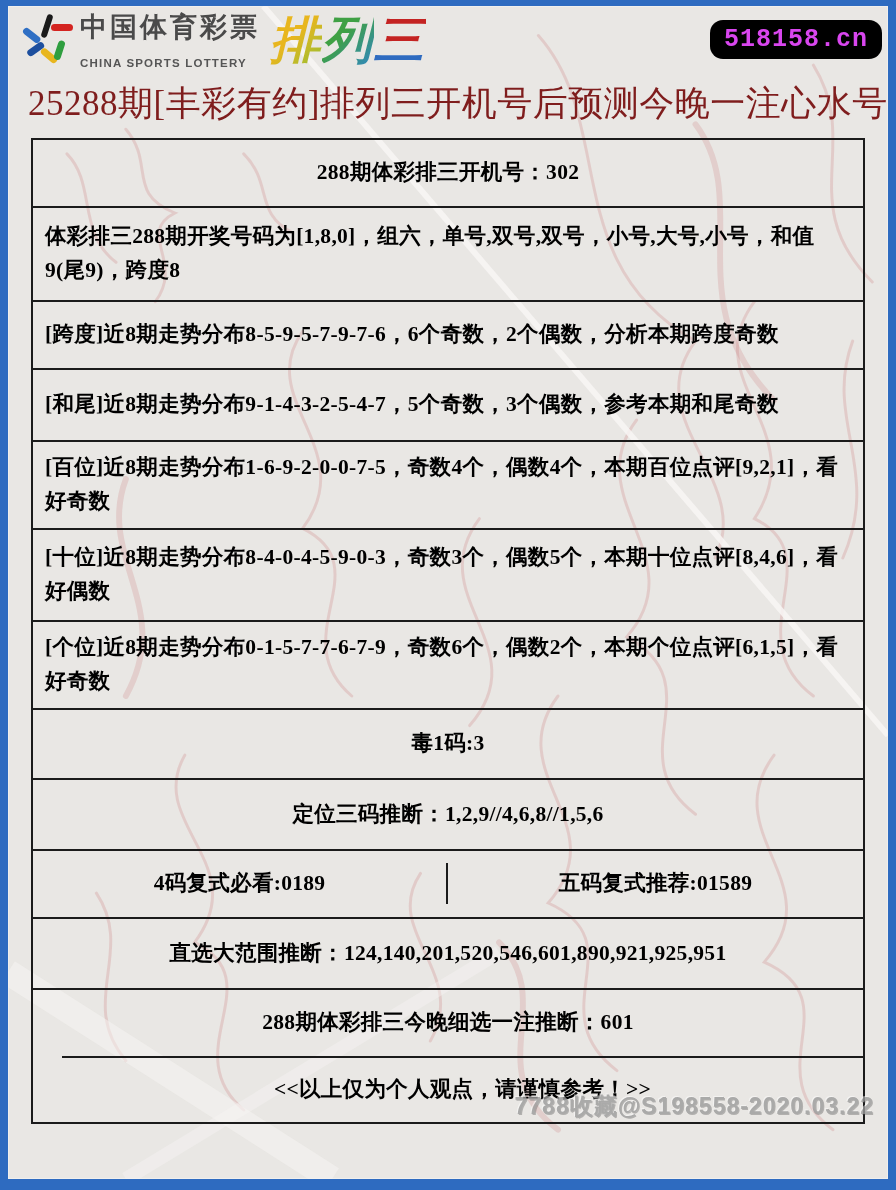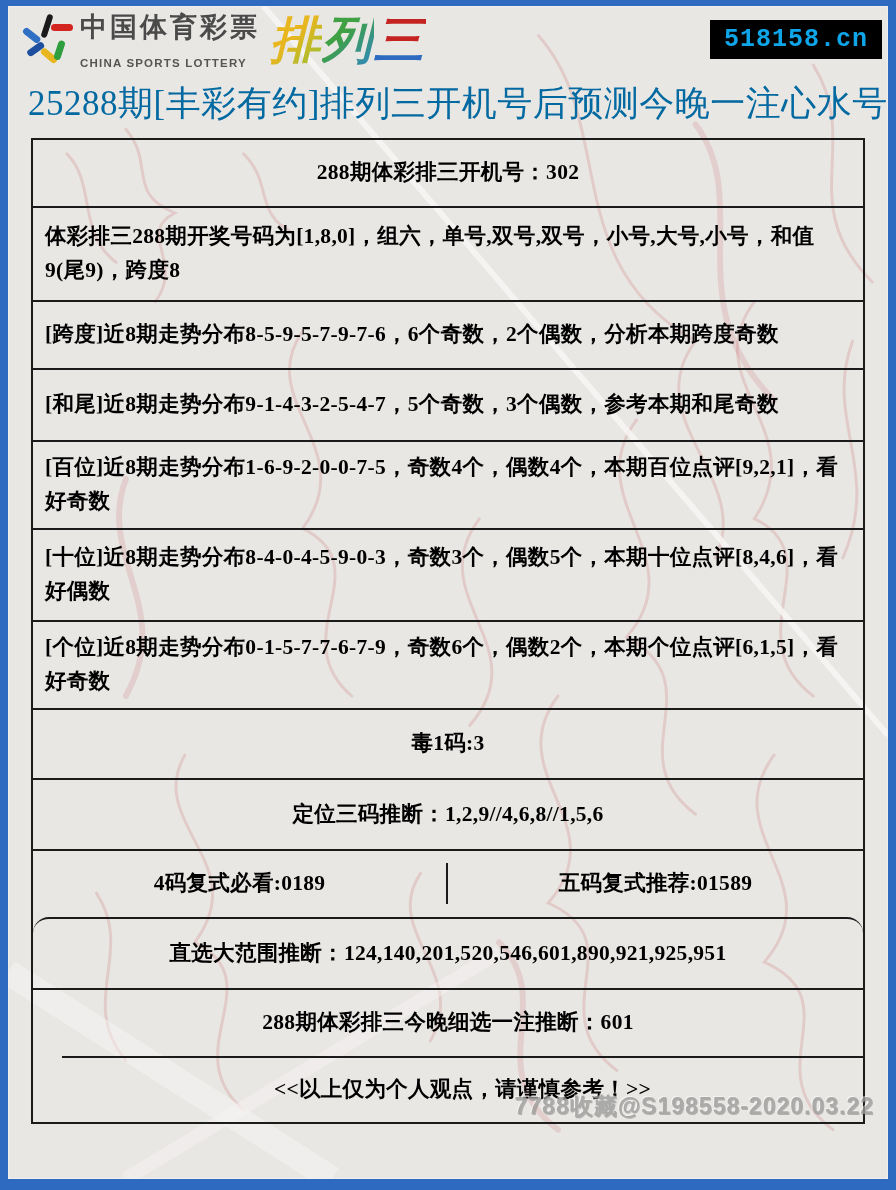--- a/index.html
+++ b/index.html
@@ -64,21 +64,21 @@
     padding:4px 12px;
   }
   .row:first-child{border-top:none;}
   .row.center{justify-content:center;text-align:left;}
   .row.left{justify-content:flex-start;text-align:left;}
   .row.split{padding:0;align-items:center;}
   .row.split .cell{flex:1 1 50%;display:flex;align-items:center;justify-content:center;text-align:center;padding:4px 12px;}
   .row.split .cell:first-child{border-right:2px solid #1b1b1b;}
   .h1{min-height:66px;} .h2{min-height:94px;} .h3{min-height:68px;} .h4{min-height:72px;}
   .h5{min-height:88px;} .h6{min-height:92px;} .h7{min-height:88px;} .h8{min-height:70px;}
-  .h9{min-height:71px;} .h10{min-height:68px;} .h11{min-height:71px;border-radius:16px;} .h12{min-height:68px;}
+  .h9{min-height:71px;} .h10{min-height:68px;} .h11{min-height:71px;} .h12{min-height:68px;}
   .h13{min-height:66px;margin-left:29px;}
 
   .watermark{
     position:absolute;right:14px;bottom:2px;z-index:2;
     font-size:23px;font-weight:700;letter-spacing:1px;
     opacity:.8;
     text-shadow:1px 1px 0 rgba(80,80,80,.45), -1px -1px 0 rgba(255,255,255,.6);
   }
 </style>
 </head>
@@ -127,24 +127,24 @@
           <rect x="8" y="34" width="19" height="7" rx="3.5" fill="#1d4f9e" transform="rotate(-35 17 37)"></rect>
           <rect x="22" y="40" width="19" height="7" rx="3.5" fill="#e8b61e" transform="rotate(40 31 43)"></rect>
           <rect x="38" y="28" width="7" height="20" rx="3.5" fill="#2f9e3f" transform="rotate(18 41 38)"></rect>
         </svg>
         <div class="logo-text">
           <div class="logo-cn">中国体育彩票</div>
           <div class="logo-en">CHINA SPORTS LOTTERY</div>
         </div>
         <div class="brand"><span class="b1">排</span><span class="b2">列</span><span class="b3">三</span></div>
       </div>
-      <div class="badge" style="color: #0ea5e9; background-color: rgb(0, 0, 0);">518158.cn</div>
+      <div class="badge" style="color: #d946ef; background-color: rgb(0, 0, 0); border-radius: 13px;">518158.cn</div>
     </div>
 
-    <h1 class="title" style="color: #0369a1;">25288期[丰彩有约]排列三开机号后预测今晚一注心水号</h1>
+    <h1 class="title" style="color: #7f1d1d;">25288期[丰彩有约]排列三开机号后预测今晚一注心水号</h1>
 
     <div class="board">
       <div class="row center h1">
           <span>288期体彩排三开机号：302</span>
         </div>
       <div class="row left h2">
           <span>体彩排三288期开奖号码为[1,8,0]，组六，单号,双号,双号，小号,大号,小号，和值9(尾9)，跨度8</span>
         </div>
       <div class="row left h3">
           <span>[跨度]近8期走势分布8-5-9-5-7-9-7-6，6个奇数，2个偶数，分析本期跨度奇数</span>

